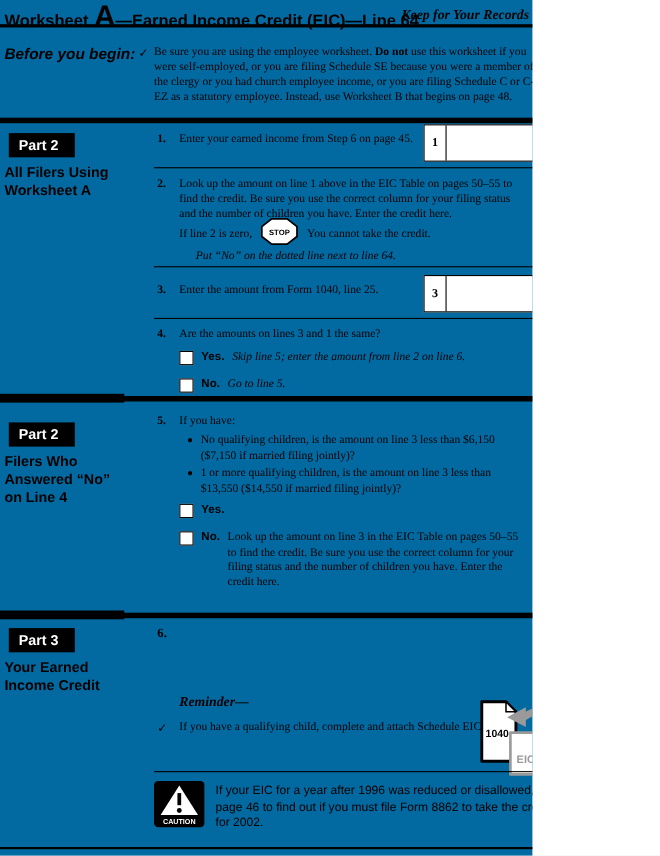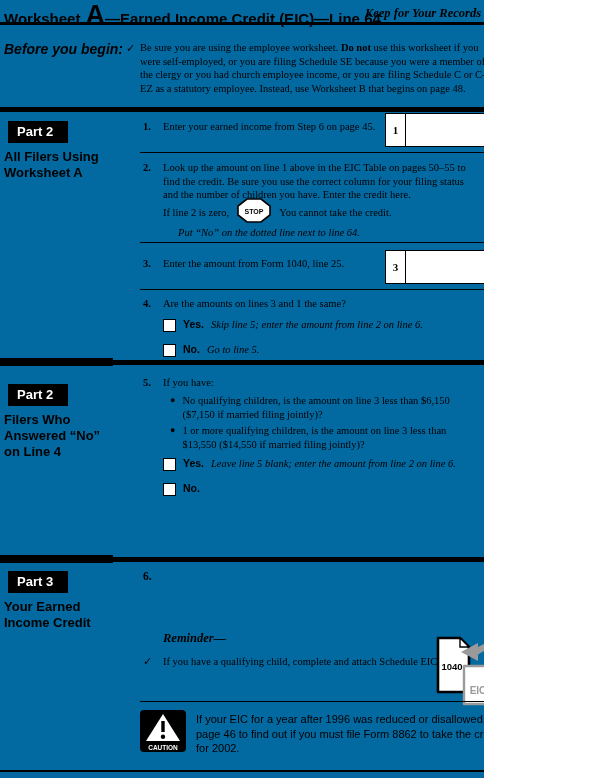--- a/index.html
+++ b/index.html
@@ -141,25 +141,25 @@
     <span class="bullet-glyph">●</span>
     <span style="width:282px;">No qualifying children, is the amount on line 3 less than $6,150 ($7,150 if married filing jointly)?</span>
   </div>
   <div class="bullet-row body-txt" style="left:170px; top:424px; width:300px;">
     <span class="bullet-glyph">●</span>
     <span style="width:282px;">1 or more qualifying children, is the amount on line 3 less than $13,550 ($14,550 if married filing jointly)?</span>
   </div>
   <div class="choice" style="left:163px; top:457px;">
     <span class="checkbox"></span>
     <span class="lbl">Yes.</span>
-    <span class="note i">Leave line 5 blank; enter the amount from line 2 on line 6.</span>
   </div>
   <div class="choice" style="left:163px; top:482px;">
     <span class="checkbox"></span>
     <span class="lbl">No.</span>
+    <span class="note" style="width:272px;">Look up the amount on line 3 in the EIC Table on pages 50–55 to find the credit. Be sure you use the correct column for your filing status and the number of children you have. Enter the credit here.</span>
   </div>
   <div class="amtbox thick" style="left:489px; top:494px; width:109px; height:32px;">
     <span class="numcell">5</span>
     <span class="field"></span>
   </div>
 
   <div class="rule" style="left:0; top:555px; width:113px; height:8px;"></div>
   <div class="rule" style="left:0; top:557px; width:600px; height:5px;"></div>
 
   <div class="partbox" style="left:8px; top:571px;">Part 3</div>

